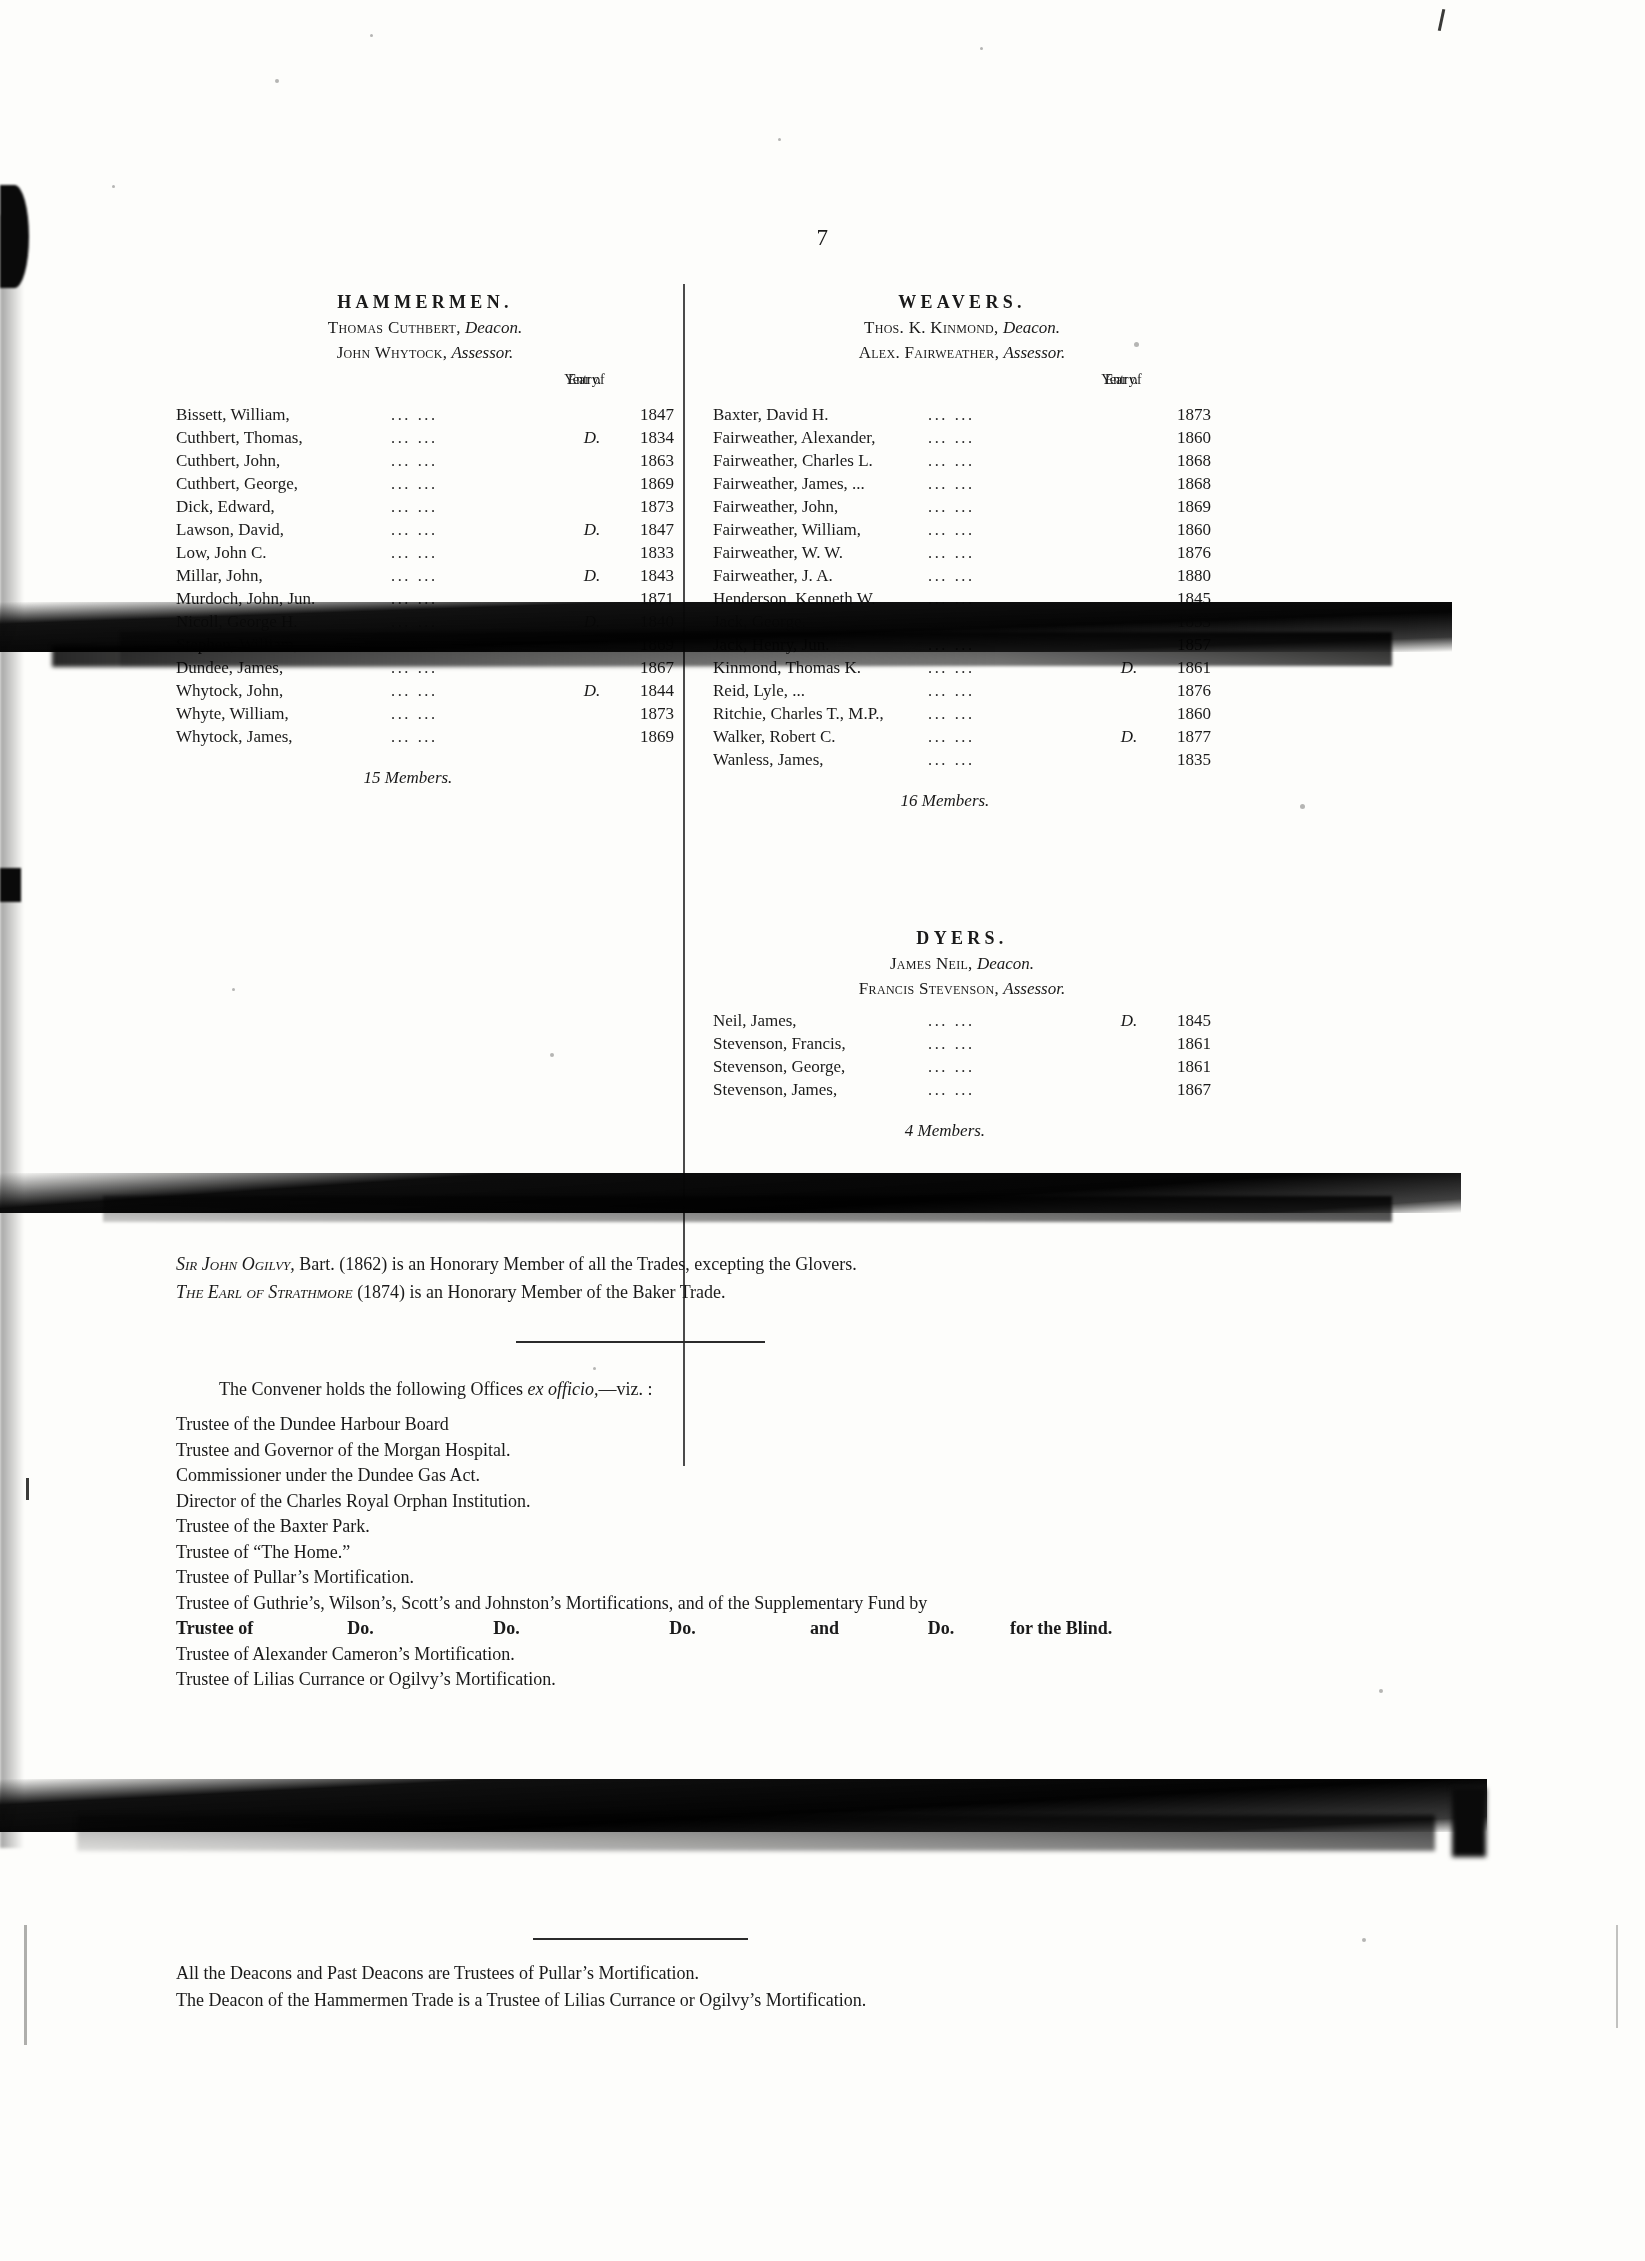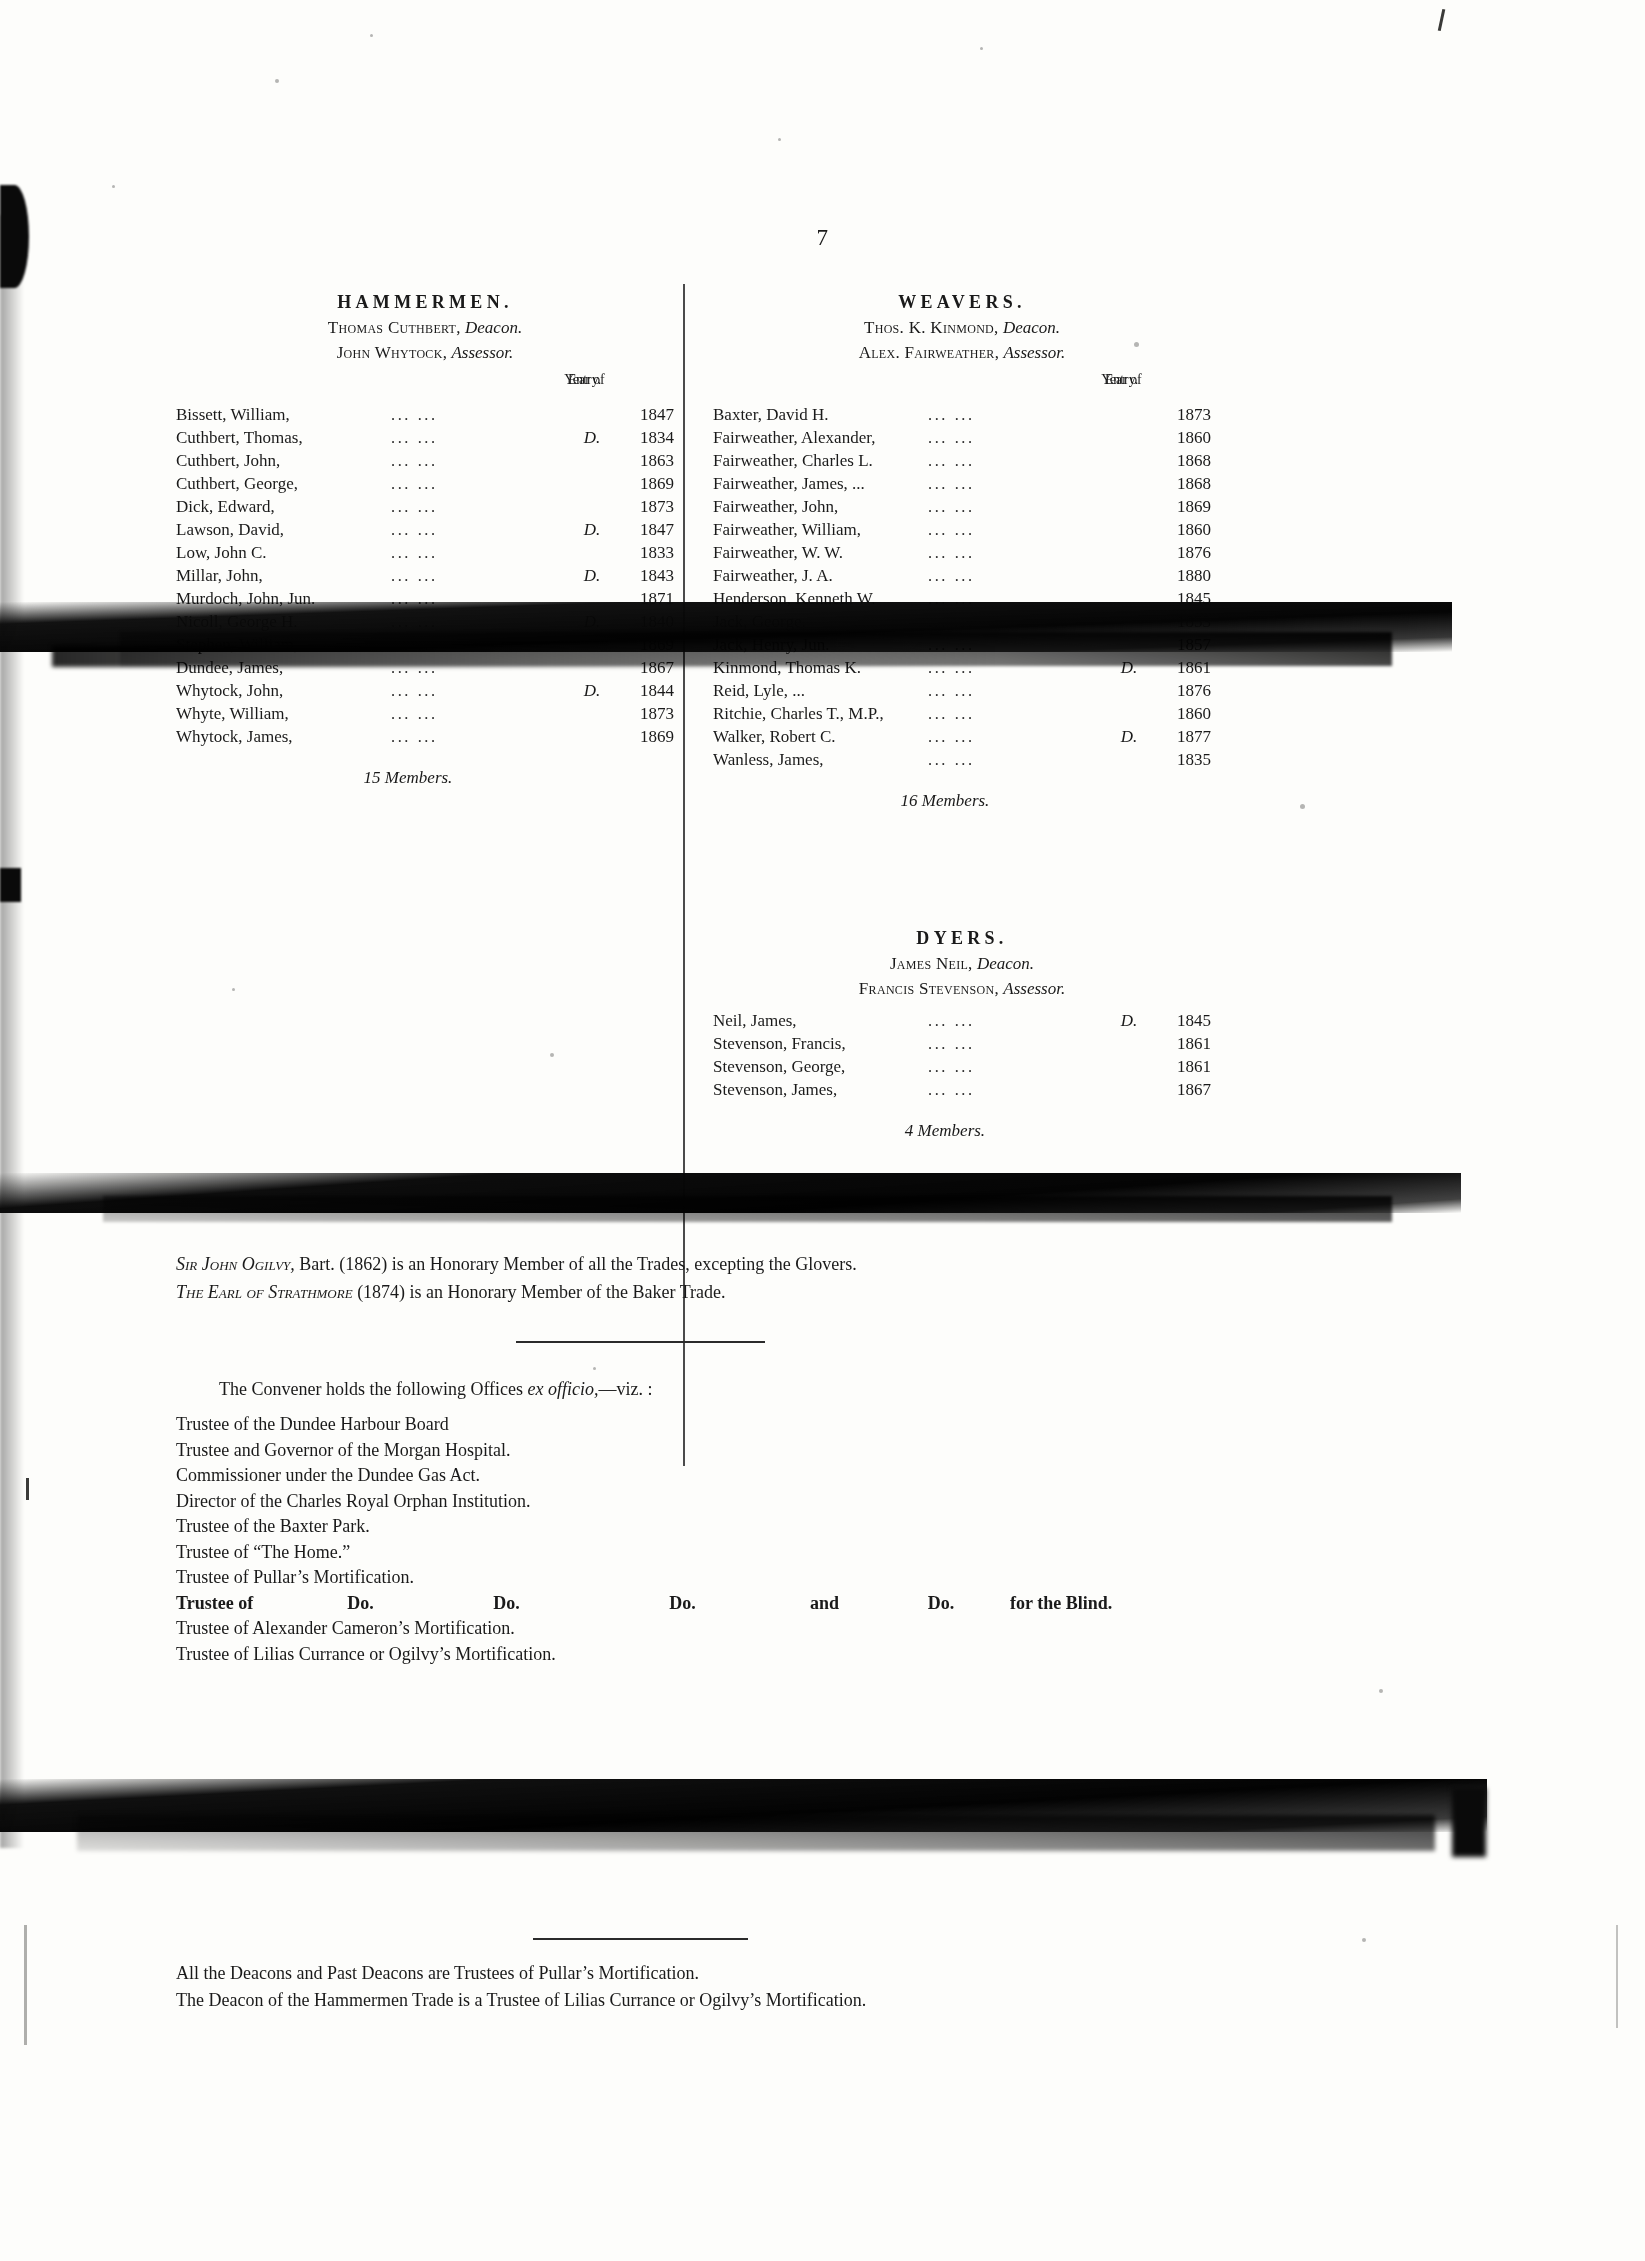--- a/index.html
+++ b/index.html
@@ -432,20 +432,21 @@
       <span>The Convener holds the following Offices </span><em>ex officio,</em><span>—viz. :</span>
     </div>
     <ul>
       <li>Trustee of the Dundee Harbour Board</li>
       <li>Trustee and Governor of the Morgan Hospital.</li>
       <li>Commissioner under the Dundee Gas Act.</li>
       <li>Director of the Charles Royal Orphan Institution.</li>
       <li>Trustee of the Baxter Park.</li>
       <li>Trustee of “The Home.”</li>
       <li>Trustee of Pullar’s Mortification.</li>
+      <li>Trustee of Guthrie’s, Wilson’s, Scott’s and Johnston’s Mortifications, and of the Supplementary Fund by</li>
       <li class="dorow">
         <span style="width:120px">Trustee of</span>
         <span style="width:120px;text-align:center">Do.</span>
         <span style="width:163px;text-align:center">Do.</span>
         <span style="width:180px;text-align:center">Do.</span>
         <span style="width:95px;text-align:center">and</span>
         <span style="width:129px;text-align:center">Do.</span>
         <span>for the Blind.</span>
       </li>
       <li>Trustee of Alexander Cameron’s Mortification.</li>

